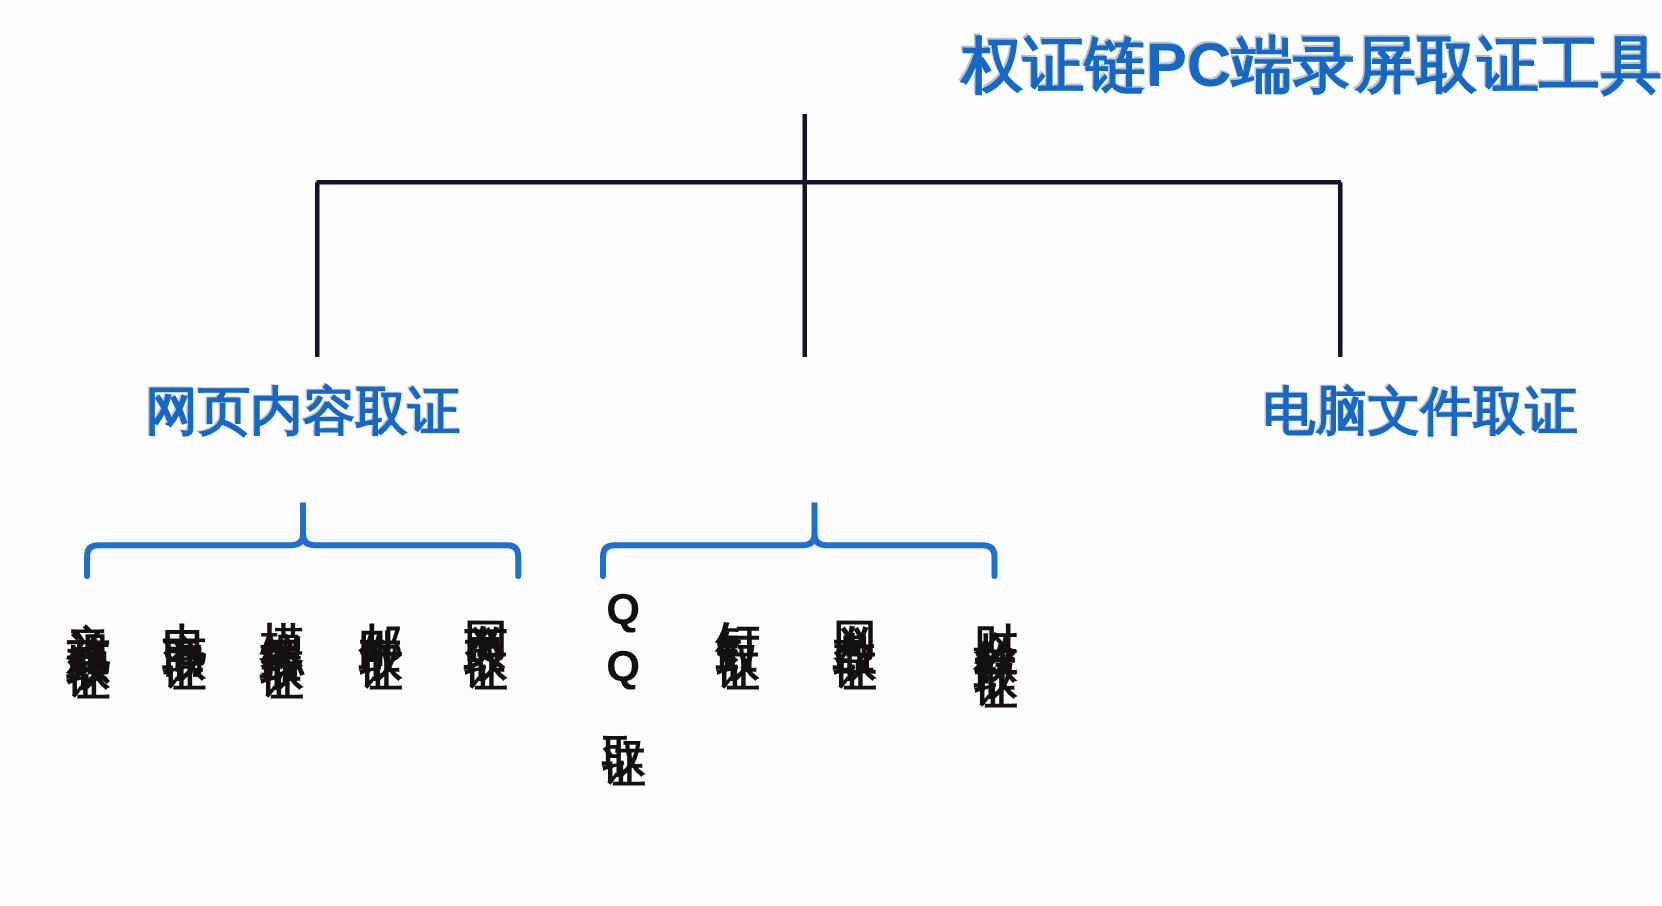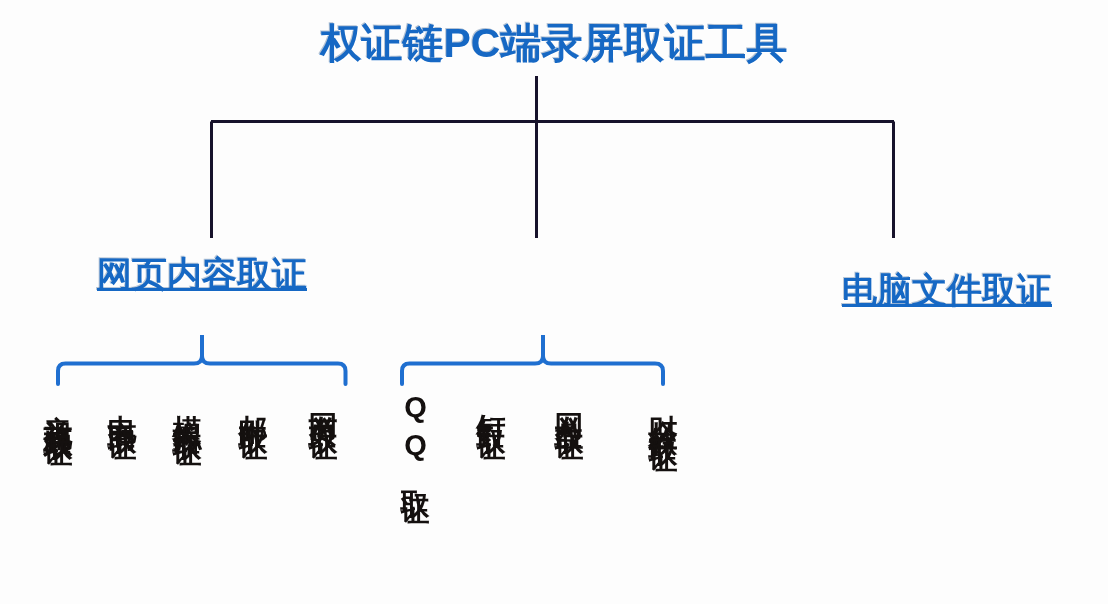--- a/index.html
+++ b/index.html
@@ -25,41 +25,40 @@
     height: 604px;
     pointer-events: none;
   }
 
   
   .root-title {
     position: absolute;
     left: 0;
     top: 16px;
     width: 1108px;
-    text-align: center;
+    text-align: right;
     font-size: 41px;
     font-weight: bold;
     letter-spacing: 0px;
     color: #1668c4;
     text-shadow: 1px 1px 0 rgba(255,255,255,0.75), -1px -1px 0 rgba(10,60,120,0.30);
     white-space: nowrap;
   }
 
   
   .l2 {
     position: absolute;
     top: 251px;
     font-size: 35px;
     font-weight: bold;
     color: #1668c4;
     text-shadow: 1px 1px 0 rgba(255,255,255,0.7), -1px -1px 0 rgba(10,60,120,0.28);
     white-space: nowrap;
     text-align: center;
     transform: translateX(-50%);
-    text-decoration: underline;
   }
 
   
   .leaf {
     position: absolute;
     top: 391px;
     writing-mode: vertical-rl;
     text-orientation: upright;
     font-size: 29px;
     font-weight: bold;
@@ -106,21 +105,21 @@
              L 543 356
              Q 543 363.5 551 363.5
              L 655 363.5
              Q 663 363.5 663 371
              L 663 384" fill="none" stroke="#1f6fd0" stroke-width="4" stroke-linecap="round"></path>
   </svg>
 
   <div class="root-title">权证链PC端录屏取证工具</div>
 
   <div class="l2" style="left:202px;">网页内容取证</div>
-  <div class="l2" style="left:947px;margin-top:16px;">电脑文件取证</div>
+  <div class="l2" style="left:947px;">电脑文件取证</div>
 
   <div class="leaf" style="left:58px;">音视频取证</div>
   <div class="leaf" style="left:122px;">电商取证</div>
   <div class="leaf" style="left:187px;">模拟器取证</div>
   <div class="leaf" style="left:253px;">邮件取证</div>
   <div class="leaf" style="left:323px;">网页取证</div>
 
   <div class="leaf" style="left:415px;">QQ取证</div>
   <div class="leaf" style="left:491px;">钉钉取证</div>
   <div class="leaf" style="left:569px;">网盘取证</div>

